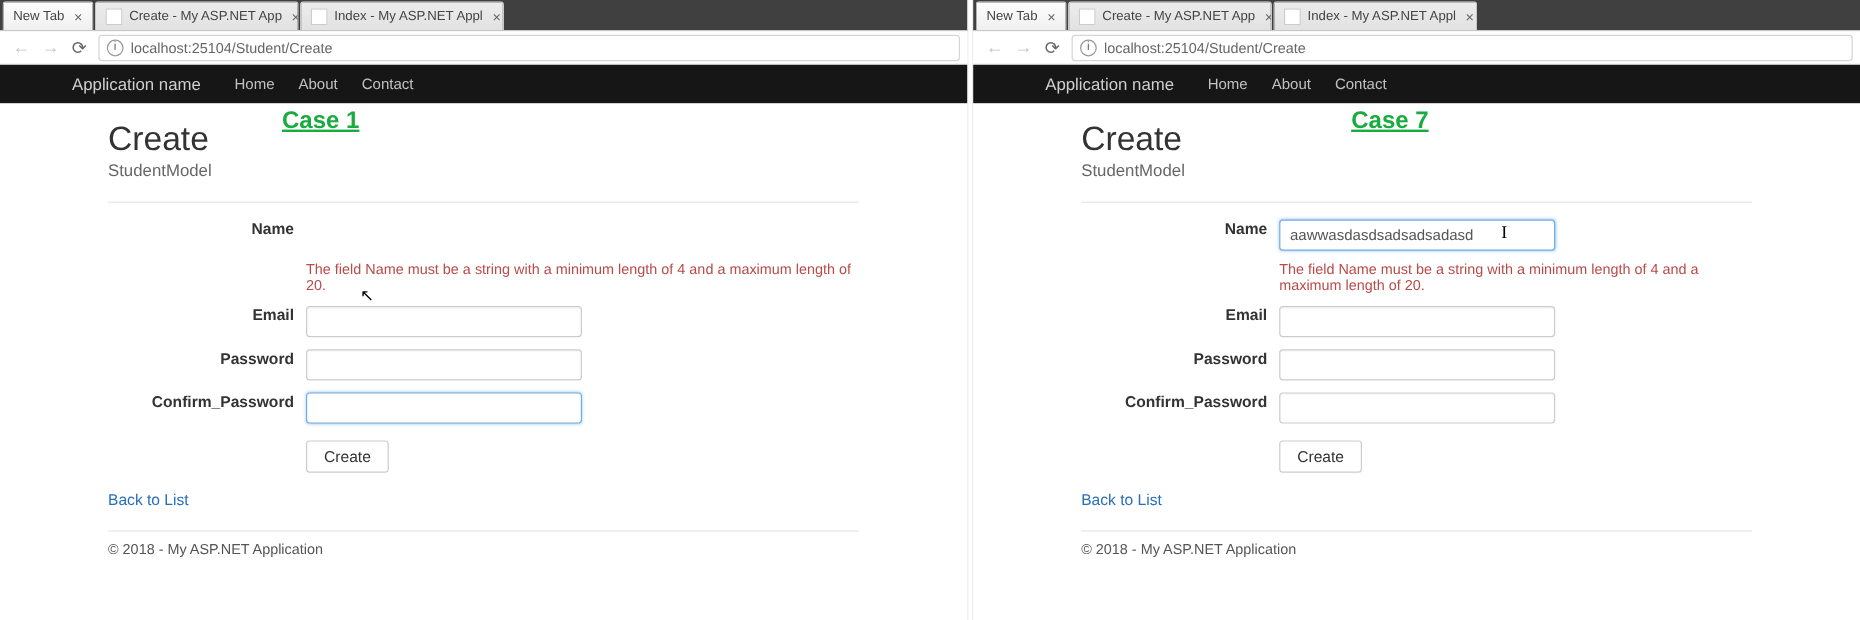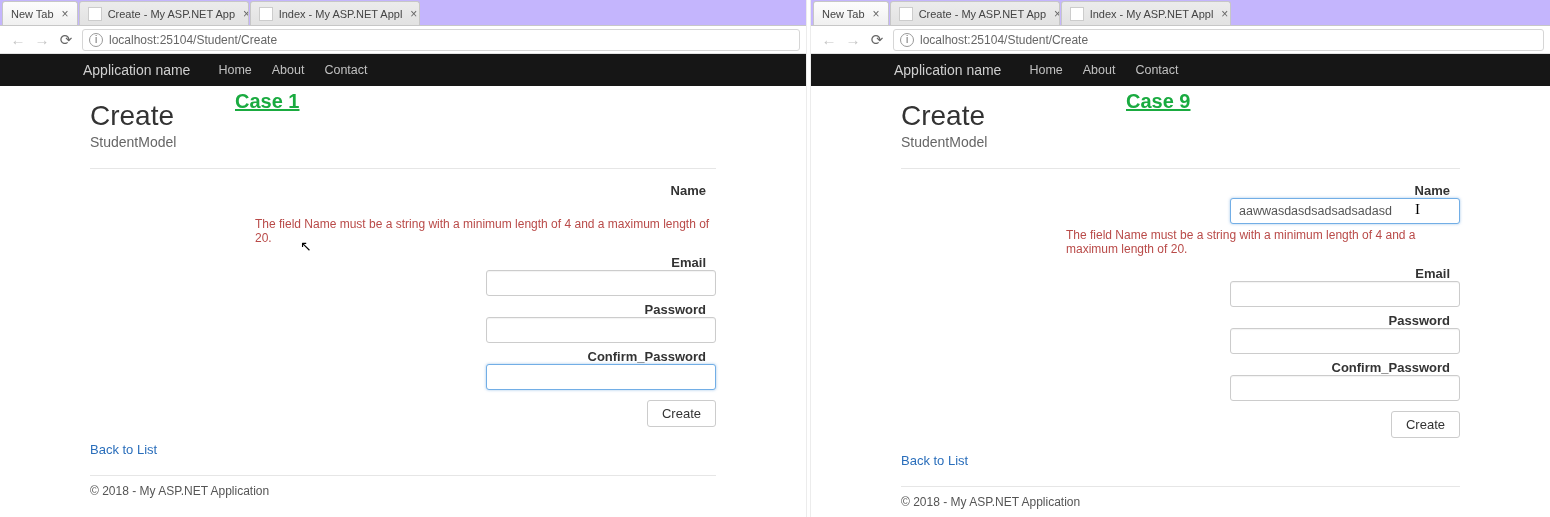--- a/index.html
+++ b/index.html
@@ -24,21 +24,21 @@
   }
   .panel.left { width: 806px; }
   .gap { width: 5px; background: #fff; border-left:1px solid #ececec; border-right:1px solid #ececec;}
   .panel.right { width: 739px; }
 
   
   .tabstrip {
     display: flex;
     align-items: flex-end;
     height: 26px;
-    background: #c4b5fd;
+    background: #404040;
     border-bottom: 1px solid #c7c7c7;
     padding-left: 2px;
     font-size: 11px;
     color: #444;
   }
   .btab {
     display: flex;
     align-items: center;
     height: 24px;
     padding: 0 8px;
@@ -110,43 +110,42 @@
     color:#666;
     margin-right:6px;
   }
 
   
   .pagenav {
     background: #161616;
     height: 32px;
     display: flex;
     align-items: center;
-    padding: 0 83px;
+    padding: 0 60px;
     color: #ccc;
     font-size: 13px;
   }
   .pagenav .brand { color: #cfcfcf; margin-right: 18px; font-size:14px;}
   .pagenav .nlink { color: #c0c0c0; margin: 0 10px; font-size: 12.5px; cursor:pointer;}
 
   
   .content {
     padding: 14px 90px 0 90px;
     color: #333;
     position: relative;
   }
   .content h1 { font-size: 28px; font-weight: 500; color:#333; }
   .content .subtitle { font-size: 14px; color:#666; margin-top:2px; }
   .content hr.sep { border:none; border-top:1px solid #e6e6e6; margin: 18px 0 14px 0; }
 
   .form-row {
     display: flex;
-    align-items: flex-end;
+    align-items: flex-start;
     margin-bottom: 6px;
     min-height: 30px;
-    flex-direction: column;
   }
   .form-row .lbl {
     width: 165px;
     text-align: right;
     font-size: 13px;
     font-weight: 600;
     color: #333;
     padding-right: 10px;
   }
   .form-row input[type="text"],
@@ -326,21 +325,21 @@
     </div>
     <div class="pagenav">
       <span class="brand">Application name</span>
       <span class="nlink">Home</span>
       <span class="nlink">About</span>
       <span class="nlink">Contact</span>
     </div>
     <div class="content">
       <h1>Create</h1>
       <div class="subtitle">StudentModel</div>
-      <span class="case-label" style="left:315px;">Case 9</span>
+      <span class="case-label" style="left:315px;">Case 7</span>
       <hr class="sep">
 
       <div class="form-row">
         <div class="lbl">Name</div>
         <div style="position:relative">
           <input type="text" class="focused" value="aawwasdasdsadsadsadasd" style="">
           <span class="text-cursor" style="left:185px; top:3px;">I</span>
         </div>
       </div>
       <div class="valmsg">The field Name must be a string with a minimum length of 4 and a maximum length of 20.</div>

